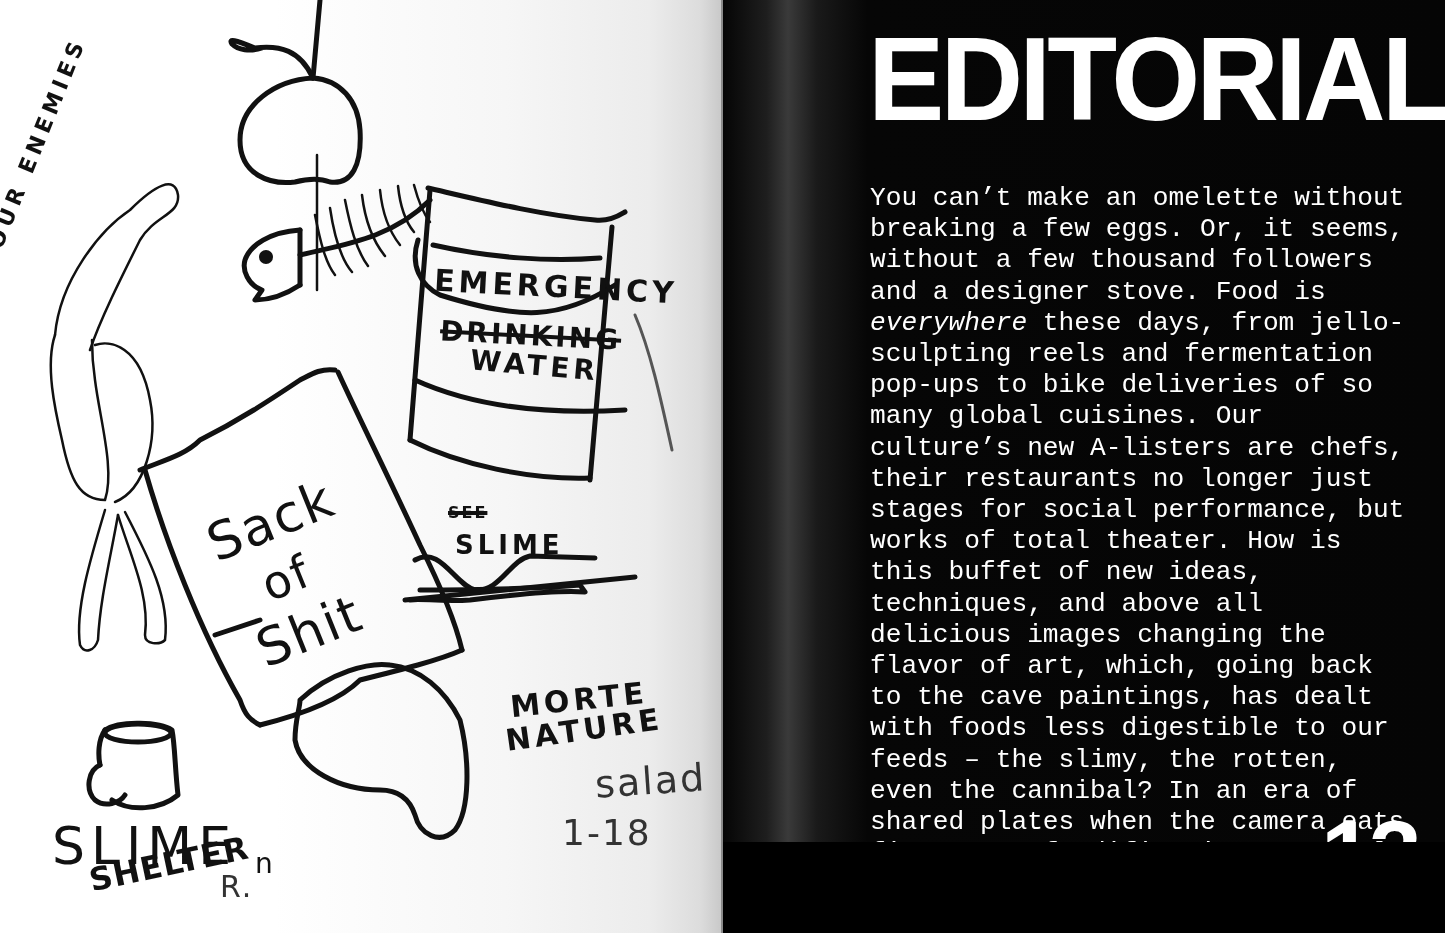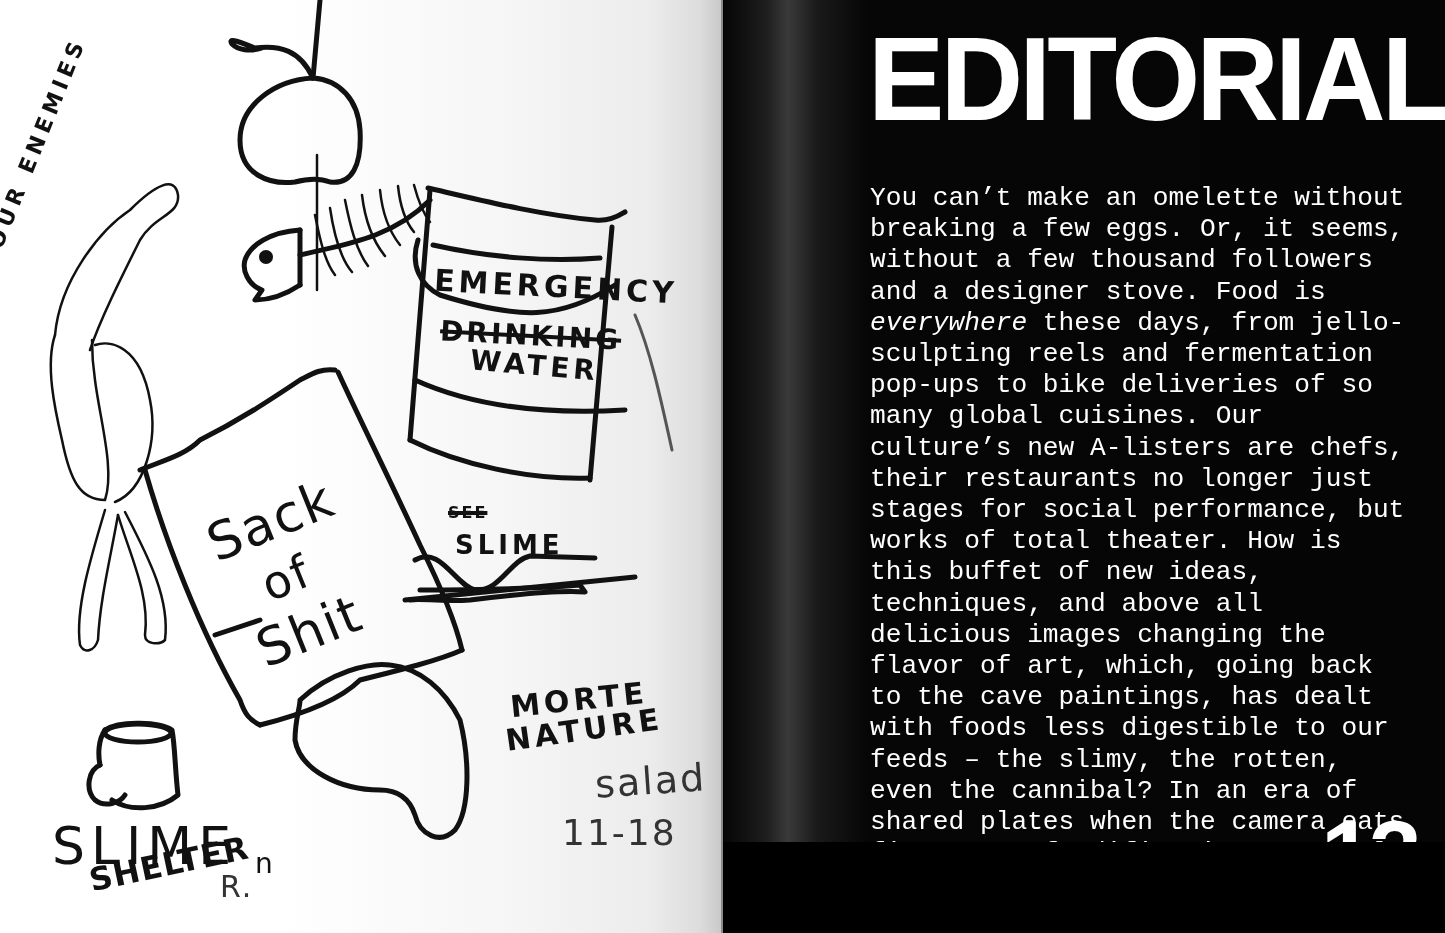--- a/index.html
+++ b/index.html
@@ -123,21 +123,21 @@
     <div class="hand struck" style="left:440px; top:322px; font-size:28px; transform:rotate(3deg); letter-spacing:3px;">DRINKING</div>
     <div class="hand" style="left:470px; top:352px; font-size:28px; transform:rotate(5deg); letter-spacing:4px;">WATER</div>
     <div class="hand" style="left:205px; top:495px; font-size:52px; font-weight:normal; transform:rotate(-22deg);">Sack</div>
     <div class="hand" style="left:262px; top:555px; font-size:46px; font-weight:normal; transform:rotate(-22deg);">of</div>
     <div class="hand" style="left:255px; top:605px; font-size:52px; font-weight:normal; transform:rotate(-22deg);">Shit</div>
     <div class="hand struck" style="left:448px; top:505px; font-size:16px;">SEE</div>
     <div class="hand" style="left:455px; top:532px; font-size:26px; letter-spacing:4px;">SLIME</div>
     <div class="hand" style="left:510px; top:685px; font-size:30px; transform:rotate(-6deg); letter-spacing:4px;">MORTE</div>
     <div class="hand" style="left:505px; top:715px; font-size:30px; transform:rotate(-8deg); letter-spacing:4px;">NATURE</div>
     <div class="hand soft" style="left:595px; top:762px; font-size:38px; transform:rotate(-4deg);">salad</div>
-    <div class="hand soft" style="left:562px; top:815px; font-size:36px;">11-18</div>
+    <div class="hand soft" style="left:562px; top:815px; font-size:36px;">1-18</div>
     <div class="hand" style="left:52px; top:820px; font-size:52px; font-weight:normal; letter-spacing:6px;">SLIME</div>
     <div class="hand" style="left:88px; top:848px; font-size:32px; transform:rotate(-12deg); letter-spacing:1px;">SHELTER</div>
     <div class="hand soft" style="left:220px; top:872px; font-size:30px;">R.</div>
     <div class="hand" style="left:255px; top:850px; font-size:28px; font-weight:normal;">n</div>
   </div>
 
   <div class="spine-line"></div>
 
   <div class="right-page">
     <h1 class="editorial-title">EDITORIAL</h1>

